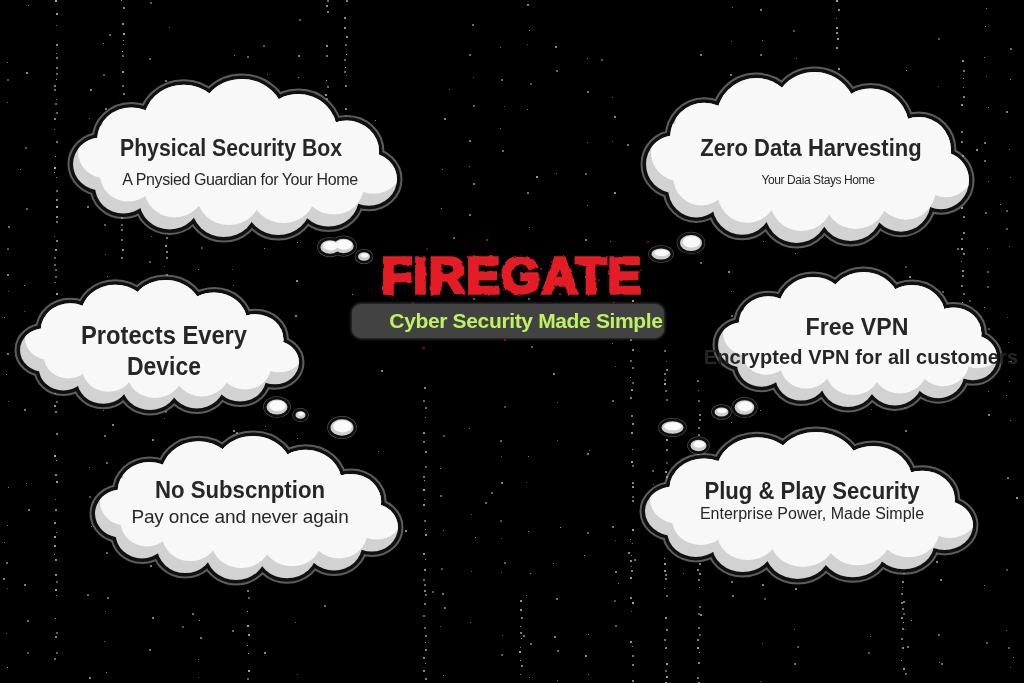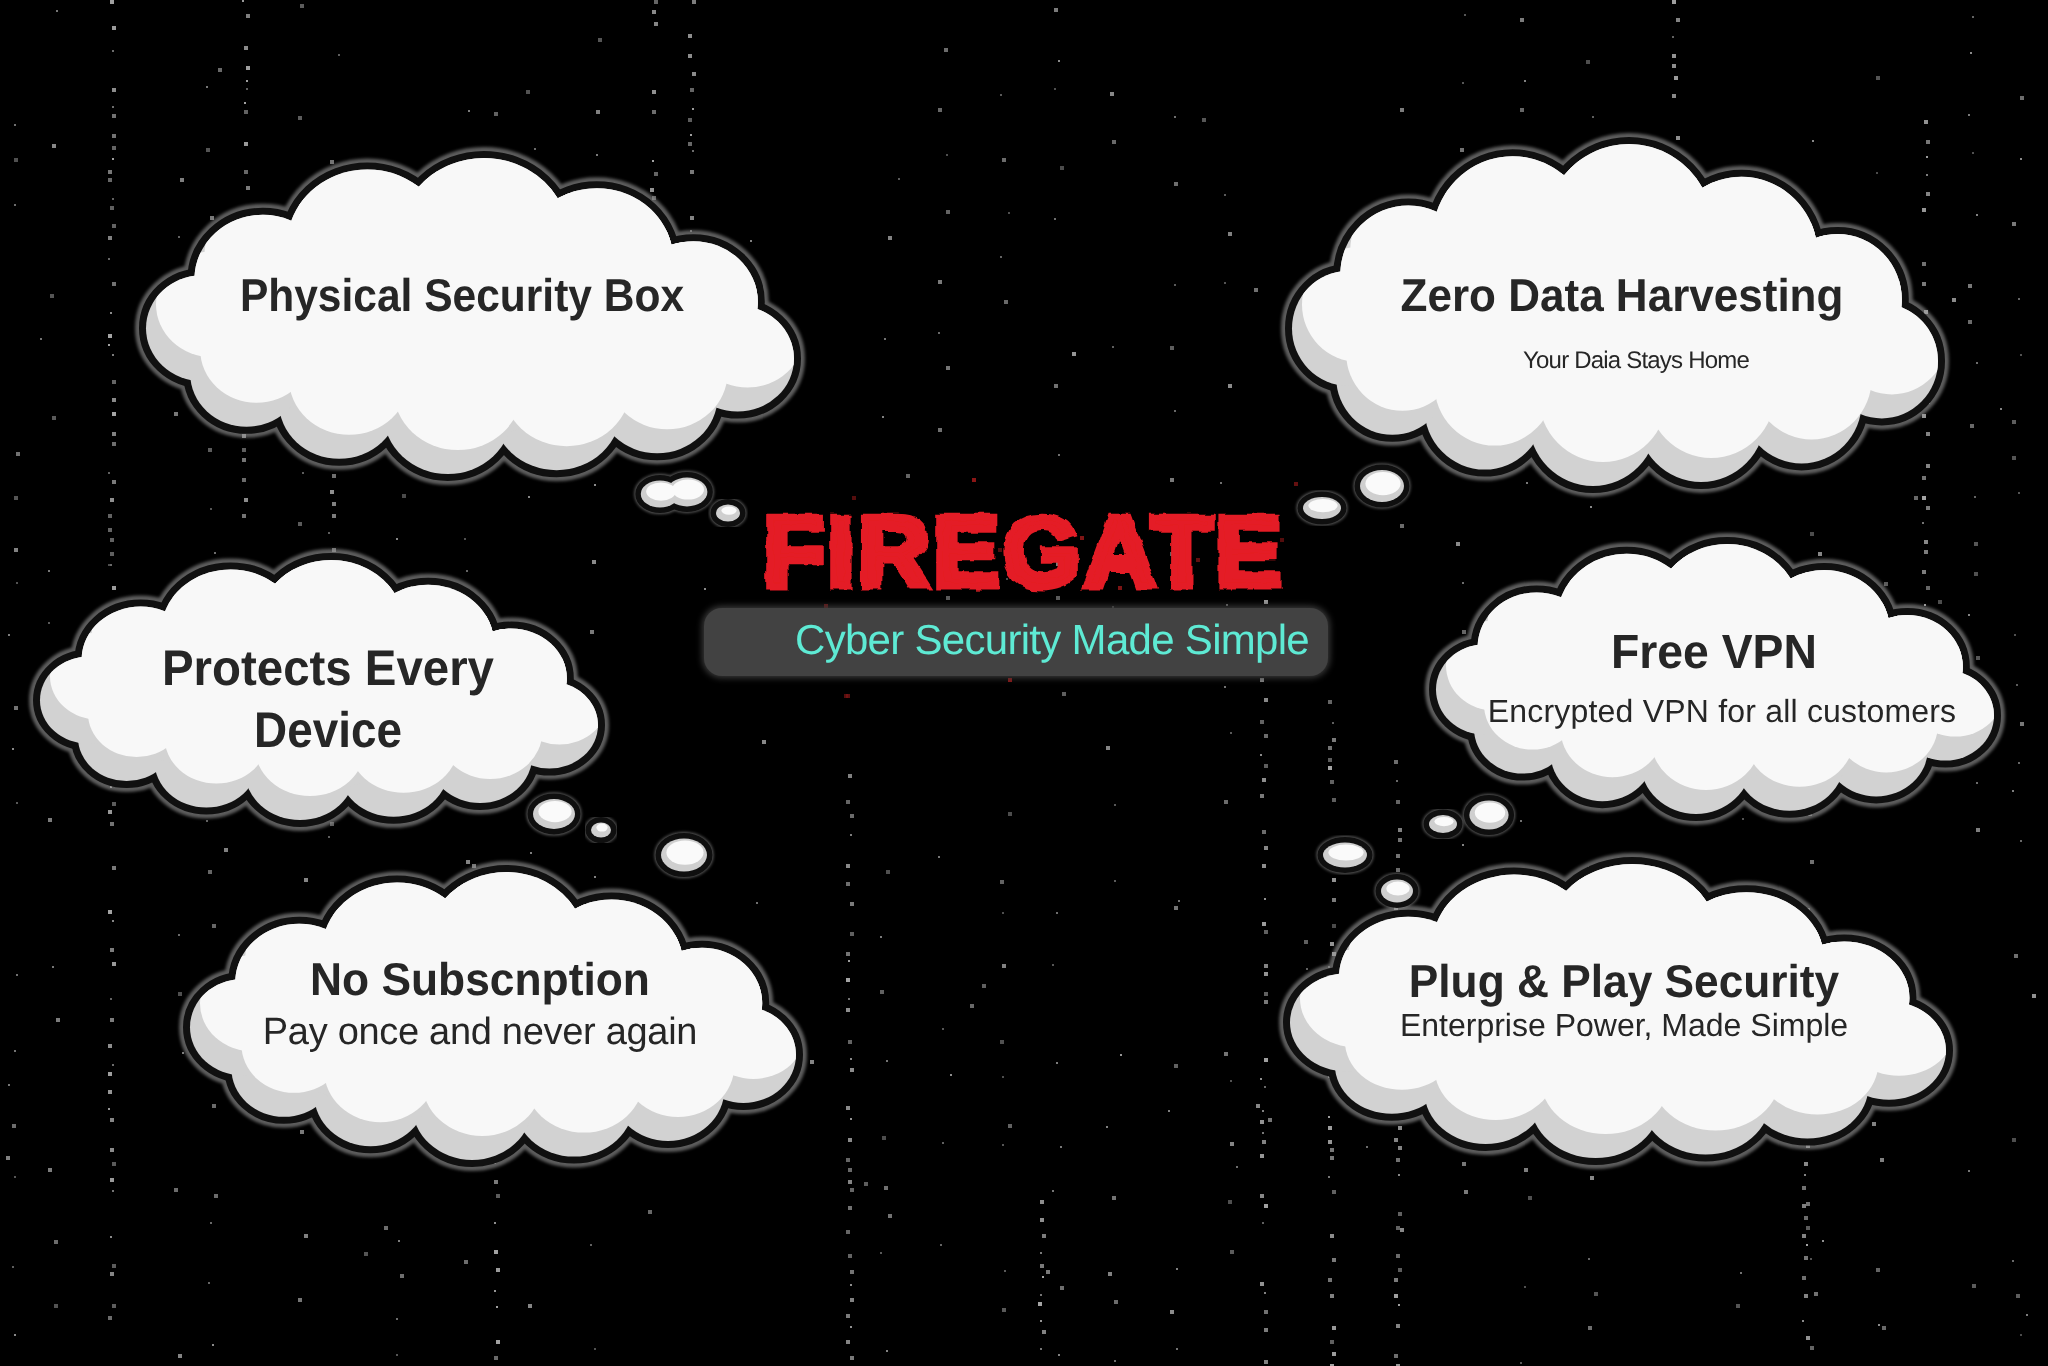--- a/index.html
+++ b/index.html
@@ -1,21 +1,21 @@
 <!DOCTYPE html>
 <html><head>
 <meta charset="utf-8">
 <style>
 html,body{margin:0;padding:0;background:#000;}
 #stage{position:relative;width:1024px;height:683px;background:#000;overflow:hidden;
   font-family:"Liberation Sans",sans-serif;}
 .t{position:absolute;transform:translate(-50%,-50%);white-space:nowrap;color:#262626;}
 #pill{position:absolute;left:352px;top:304px;width:312px;height:34px;background:#424242;
   border-radius:9px;box-shadow:0 0 3px 1px #3a3a3a;display:flex;align-items:center;justify-content:center;}
-#pill span{color:#5eead4;font-weight:400;font-size:21px;letter-spacing:-0.35px;white-space:nowrap;margin-left:36px;}
+#pill span{color:#bef264;font-weight:700;font-size:21px;letter-spacing:-0.35px;white-space:nowrap;margin-left:36px;}
 </style>
 </head>
 <body>
 <div id="stage">
 <svg width="1024" height="683" viewBox="0 0 1024 683" style="position:absolute;left:0;top:0;">
 <defs>
 <filter id="fz" x="-30%" y="-30%" width="160%" height="160%">
   <feGaussianBlur stdDeviation="0.7"></feGaussianBlur>
 </filter>
 <filter id="rough" x="-10%" y="-20%" width="120%" height="140%">
@@ -1549,26 +1549,27 @@
 </g>
 <g fill="#cfcfcf">
 <ellipse cx="698.5" cy="445.5" rx="8.0" ry="5.7"></ellipse>
 </g>
 <g fill="#fafafa">
 <ellipse cx="699.0" cy="444.3" rx="5.8" ry="3.5"></ellipse>
 </g>
 <text x="512" y="293" text-anchor="middle" font-family="Liberation Sans" font-weight="bold" font-size="50" fill="#e41d25" stroke="#e41d25" stroke-width="3.5" letter-spacing="1.5" filter="url(#rough)">FIREGATE</text>
 </svg>
 <div class="t" style="left:231px;top:148px;font-size:23px;font-weight:700;letter-spacing:0px;transform:translate(-50%,-50%) scaleX(0.924);">Physical Security Box</div>
+<div class="t" style="left:240px;top:180px;font-size:16px;font-weight:400;letter-spacing:-0.4px;transform:translate(-50%,-50%);">A Pnysied Guardian for Your Home</div>
 <div class="t" style="left:811px;top:148px;font-size:23px;font-weight:700;letter-spacing:0px;transform:translate(-50%,-50%) scaleX(0.957);">Zero Data Harvesting</div>
 <div class="t" style="left:818px;top:180px;font-size:12px;font-weight:400;letter-spacing:-0.4px;transform:translate(-50%,-50%);">Your Daia Stays Home</div>
 <div class="t" style="left:164px;top:335px;font-size:25px;font-weight:700;letter-spacing:0px;transform:translate(-50%,-50%) scaleX(0.948);">Protects Every</div>
 <div class="t" style="left:164px;top:366px;font-size:25px;font-weight:700;letter-spacing:0px;transform:translate(-50%,-50%) scaleX(0.917);">Device</div>
 <div class="t" style="left:857px;top:327px;font-size:24px;font-weight:700;letter-spacing:0px;transform:translate(-50%,-50%) scaleX(0.965);">Free VPN</div>
-<div class="t" style="left:861px;top:357px;font-size:16px;font-weight:400;letter-spacing:0.1px;transform:translate(-50%,-50%);">Encrypted VPN for all customers</div>
+<div class="t" style="left:861px;top:357px;font-size:20px;font-weight:700;letter-spacing:0.1px;transform:translate(-50%,-50%);">Encrypted VPN for all customers</div>
 <div class="t" style="left:240px;top:490px;font-size:23px;font-weight:700;letter-spacing:0px;transform:translate(-50%,-50%) scaleX(0.964);">No Subscnption</div>
 <div class="t" style="left:240px;top:517px;font-size:19px;font-weight:400;letter-spacing:-0.15px;transform:translate(-50%,-50%);">Pay once and never again</div>
 <div class="t" style="left:812px;top:491px;font-size:23px;font-weight:700;letter-spacing:0px;transform:translate(-50%,-50%) scaleX(0.962);">Plug &amp; Play Security</div>
 <div class="t" style="left:812px;top:514px;font-size:16px;font-weight:400;letter-spacing:0px;transform:translate(-50%,-50%);">Enterprise Power, Made Simple</div>
 <div id="pill">
       <span>Cyber Security Made Simple</span>
     </div>
 </div>
 
 </body></html>

